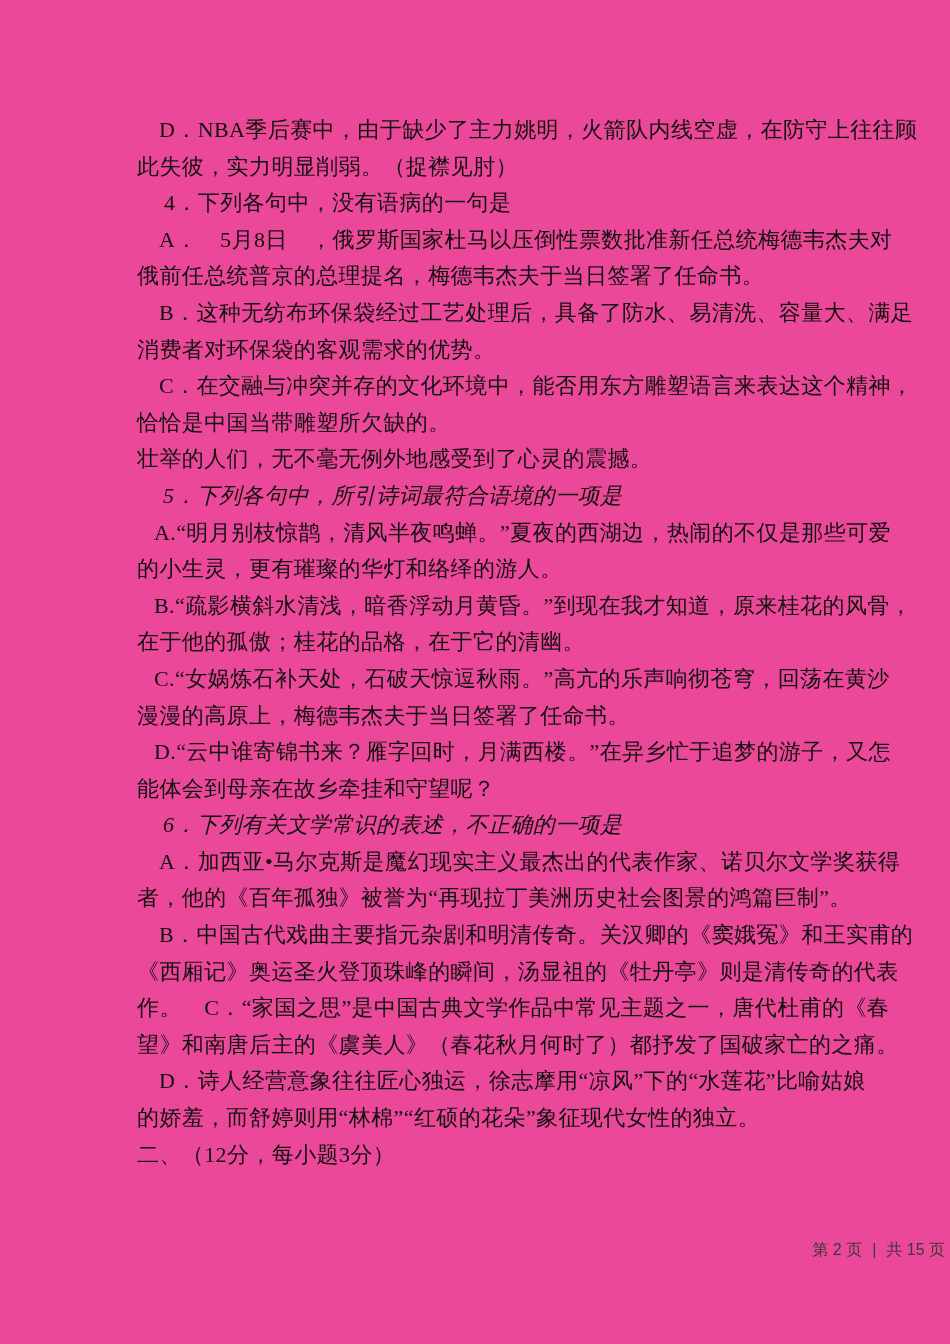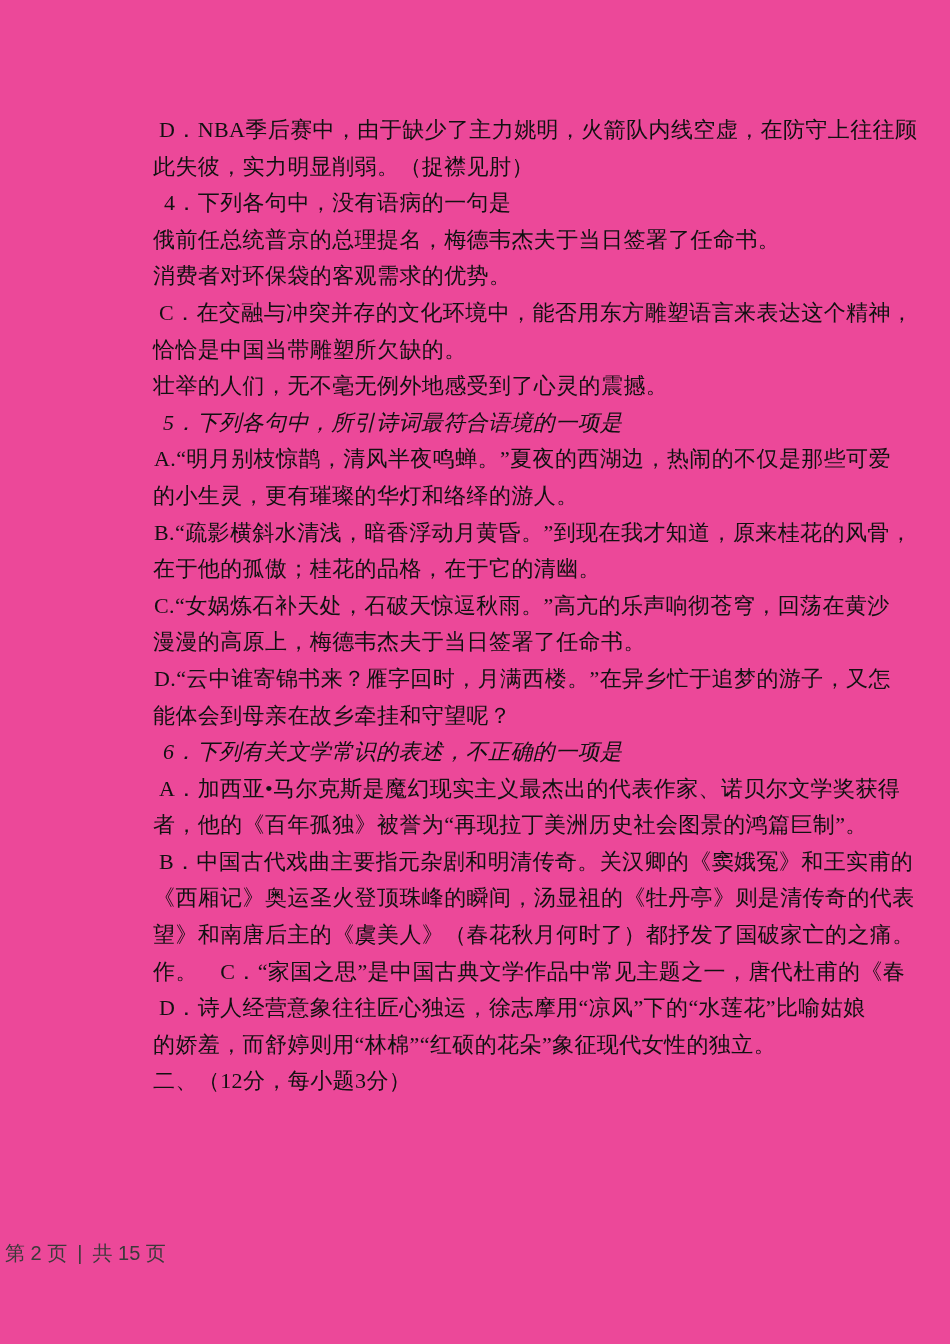--- a/index.html
+++ b/index.html
@@ -23,67 +23,69 @@
     top: 112px;
     width: 760px;
   }
   .line {
     height: 36.6px;
     line-height: 36.6px;
     font-size: 22px;
     letter-spacing: 0.4px;
     white-space: nowrap;
   }
-  .ind-0 { padding-left: 0; margin-left: 16px; }
+  .ind-0 { padding-left: 0; }
   .ind-q { padding-left: 3px; margin-left: 24px; }   
   .ind-a { padding-left: 17px; }  
   .ind-b { padding-left: 22px; }  
   .ind-c { padding-left: 26px; font-style: italic; }  
   .bold  { font-weight: normal; }
   .footer {
     position: absolute;
     left: 0;
     top: 1240px;
     width: 950px;
-    text-align: left;
+    text-align: right;
     font-family: "Liberation Sans", "DejaVu Sans", sans-serif;
-    font-size: 20px;
+    font-size: 16px;
     color: #3a3a3a;
   }
   .footer span { margin: 0 5px; }
 </style>
 </head>
 <body>
 
 <div class="page">
   <div class="content">
       <div class="line ind-b">D．NBA季后赛中，由于缺少了主力姚明，火箭队内线空虚，在防守上往往顾</div>
       <div class="line ind-0">此失彼，实力明显削弱。（捉襟见肘）</div>
       <div class="line ind-q">4．下列各句中，没有语病的一句是</div>
+      <div class="line ind-b">A．　5月8日　，俄罗斯国家杜马以压倒性票数批准新任总统梅德韦杰夫对</div>
       <div class="line ind-0">俄前任总统普京的总理提名，梅德韦杰夫于当日签署了任命书。</div>
+      <div class="line ind-b">B．这种无纺布环保袋经过工艺处理后，具备了防水、易清洗、容量大、满足</div>
       <div class="line ind-0">消费者对环保袋的客观需求的优势。</div>
       <div class="line ind-b">C．在交融与冲突并存的文化环境中，能否用东方雕塑语言来表达这个精神，</div>
       <div class="line ind-0">恰恰是中国当带雕塑所欠缺的。</div>
       <div class="line ind-0">壮举的人们，无不毫无例外地感受到了心灵的震撼。</div>
       <div class="line ind-c">5．下列各句中，所引诗词最符合语境的一项是</div>
       <div class="line ind-a">A.“明月别枝惊鹊，清风半夜鸣蝉。”夏夜的西湖边，热闹的不仅是那些可爱</div>
       <div class="line ind-0">的小生灵，更有璀璨的华灯和络绎的游人。</div>
       <div class="line ind-a">B.“疏影横斜水清浅，暗香浮动月黄昏。”到现在我才知道，原来桂花的风骨，</div>
       <div class="line ind-0">在于他的孤傲；桂花的品格，在于它的清幽。</div>
       <div class="line ind-a">C.“女娲炼石补天处，石破天惊逗秋雨。”高亢的乐声响彻苍穹，回荡在黄沙</div>
       <div class="line ind-0">漫漫的高原上，梅德韦杰夫于当日签署了任命书。</div>
       <div class="line ind-a">D.“云中谁寄锦书来？雁字回时，月满西楼。”在异乡忙于追梦的游子，又怎</div>
       <div class="line ind-0">能体会到母亲在故乡牵挂和守望呢？</div>
       <div class="line ind-c">6．下列有关文学常识的表述，不正确的一项是</div>
       <div class="line ind-b">A．加西亚•马尔克斯是魔幻现实主义最杰出的代表作家、诺贝尔文学奖获得</div>
       <div class="line ind-0">者，他的《百年孤独》被誉为“再现拉丁美洲历史社会图景的鸿篇巨制”。</div>
       <div class="line ind-b">B．中国古代戏曲主要指元杂剧和明清传奇。关汉卿的《窦娥冤》和王实甫的</div>
       <div class="line ind-0">《西厢记》奥运圣火登顶珠峰的瞬间，汤显祖的《牡丹亭》则是清传奇的代表</div>
+      <div class="line ind-0">作。　C．“家国之思”是中国古典文学作品中常见主题之一，唐代杜甫的《春</div>
       <div class="line ind-0">望》和南唐后主的《虞美人》（春花秋月何时了）都抒发了国破家亡的之痛。</div>
-      <div class="line ind-0">作。　C．“家国之思”是中国古典文学作品中常见主题之一，唐代杜甫的《春</div>
       <div class="line ind-b">D．诗人经营意象往往匠心独运，徐志摩用“凉风”下的“水莲花”比喻姑娘</div>
       <div class="line ind-0">的娇羞，而舒婷则用“林棉”“红硕的花朵”象征现代女性的独立。</div>
       <div class="line ind-0 bold">二、（12分，每小题3分）</div>
     </div>
   <div class="footer">
     <span>第 2 页</span><span>|</span><span>共 15 页</span>
   </div>
 </div>
 
 </body></html>

